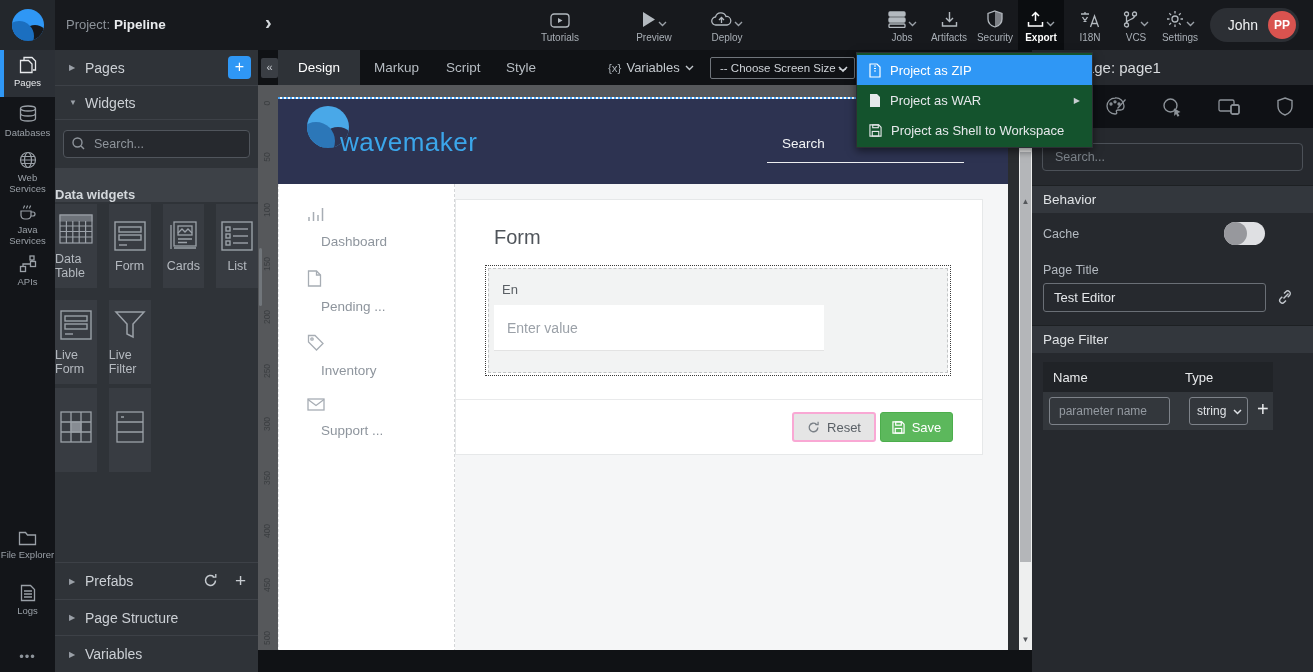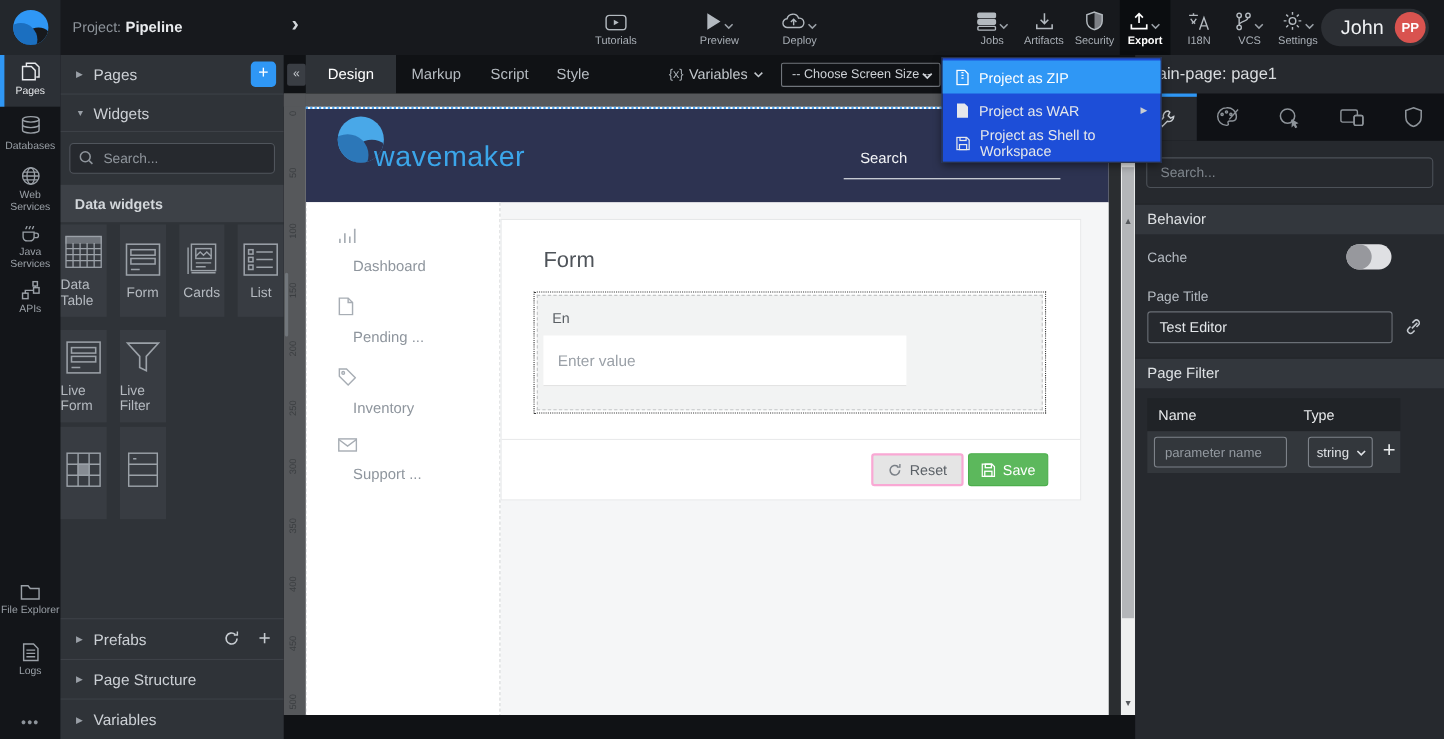--- a/index.html
+++ b/index.html
@@ -22,42 +22,42 @@
   .et-label { flex:1; padding-left:12px; font-size:13px; font-weight:700; color:#eef0f2; }
   .et-grid { margin-right:9px; color:#c7ccd1; }
   .tb-item { position:absolute; top:8px; width:56px; text-align:center; color:#b3b9bf; cursor:pointer; }
   .tb-ico { height:20px; display:flex; align-items:flex-end; justify-content:center; gap:2px; }
   .tb-lbl { margin-top:4px; font-size:10px; color:#a9afb6; white-space:nowrap; }
   .tb-chev { align-self:flex-end; margin-bottom:1px; color:#9aa0a7; }
   .tb-export { position:absolute; left:1018px; top:0; width:46px; height:50px; background:#0b0d10; }
   .tb-export .tb-item { left:-5px; top:8px; color:#fff; }
   .tb-export .tb-lbl { color:#fff; font-weight:700; }
   .user-pill { position:absolute; right:14px; top:8px; height:34px; border-radius:17px; background:#2c2f34; display:flex; align-items:center; padding-left:18px; cursor:pointer; }
-  .user-name { font-size:18px; color:#f0f2f4; }
+  .user-name { font-size:14px; color:#f0f2f4; }
   .pp-badge { width:28px; height:28px; margin:0 3px 0 10px; border-radius:50%; background:#d9534f; color:#fff; font-size:12px; font-weight:700; display:flex; align-items:center; justify-content:center; }
 
   
   .left-rail { position:absolute; left:0; top:50px; width:55px; height:622px; background:#131519; }
   .rail-item { position:absolute; left:0; width:55px; text-align:center; color:#9aa0a7; cursor:pointer; }
   .rail-item .ri-ico { display:flex; justify-content:center; }
   .rail-item .ri-lbl { margin-top:3px; font-size:9.5px; line-height:11px; }
   .rail-item.active { background:#2c3036; color:#e8eaed; padding-top:6px; }
   .rail-active-bar { position:absolute; left:0; top:0; width:4px; height:100%; background:#2f97f5; }
   .rail-more { position:absolute; left:0; bottom:8px; width:55px; text-align:center; color:#8d939a; font-size:13px; letter-spacing:1px; cursor:pointer; }
 
   
   .widgets-panel { position:absolute; left:55px; top:50px; width:203px; height:622px; background:#2f3338; overflow:hidden; }
   .wp-row { position:relative; height:36px; border-bottom:1px solid #3d4147; display:flex; align-items:center; padding-left:14px; color:#ccd0d5; font-size:14px; cursor:pointer; }
   .caret { font-size:8px; color:#9aa0a7; width:16px; }
   .plus-btn { position:absolute; right:7px; top:6px; width:23px; height:23px; border-radius:4px; background:#2f97f5; color:#fff; font-size:16px; line-height:21px; text-align:center; cursor:pointer; }
   .wp-search { margin:10px 8px 8px 8px; position:relative; }
   .wp-search input { width:100%; height:28px; background:#26292e; border:1px solid #50555c; border-radius:4px; color:#c7ccd1; font-size:12.5px; padding-left:30px; outline:none; font-family:inherit; }
   .wp-search input::placeholder { color:#8f959c; }
   .wp-search .mag { position:absolute; left:9px; top:7px; color:#8f959c; }
-  .group-hd { height:34px; background:#3d4147; display:flex; align-items:center; padding-left:13px; font-size:13px; font-weight:700; color:#d3d7db; }
+  .group-hd { height:34px; background:#3d4147; display:flex; align-items:flex-end; font-size:13px; font-weight:700; color:#d3d7db; }
   .tile-grid { display:grid; grid-template-columns:1fr 1fr 1fr 1fr; gap:12px; padding:2px 0; }
   .tile { height:84px; background:#383c42; display:flex; flex-direction:column; align-items:center; justify-content:center; color:#9ba1a8; cursor:grab; }
   .tile-lbl { margin-top:7px; font-size:12.5px; color:#b5bac0; }
   .wp-bottom { position:absolute; left:0; right:0; bottom:0; background:#2f3338; }
   .wp-sec { height:37px; border-top:1px solid #3d4147; display:flex; align-items:center; padding-left:14px; color:#ccd0d5; font-size:14px; position:relative; cursor:pointer; }
   .sec-ico { position:absolute; color:#c6cbd0; cursor:pointer; }
 
   
   .canvas { position:absolute; left:258px; top:50px; width:774px; height:622px; background:#101215; }
   .cv-toolbar { position:absolute; left:0; top:0; width:100%; height:35px; }
@@ -124,21 +124,21 @@
   .pt-head { height:30px; background:#202327; display:flex; align-items:center; font-size:13px; color:#e9ebed; }
   .pt-head .c1 { padding-left:10px; width:142px; }
   .pt-body { height:38px; background:#33373c; position:relative; }
   .pt-name { position:absolute; left:6px; top:5px; width:121px; height:28px; background:transparent; border:1px solid #7d8289; border-radius:3px; color:#dfe3e7; font-size:12px; padding-left:9px; outline:none; font-family:inherit; }
   .pt-name::placeholder { color:#949aa1; }
   .pt-type { position:absolute; left:146px; top:5px; width:59px; height:28px; border:1px solid #7d8289; border-radius:3px; color:#dfe2e6; font-size:12px; display:flex; align-items:center; padding-left:7px; cursor:pointer; overflow:hidden; }
   .pt-type .sel-chev { position:absolute; right:5px; top:11px; }
   .pt-plus { position:absolute; left:214px; top:6px; font-size:20px; color:#e8eaec; cursor:pointer; }
 
   
-  .export-menu { position:absolute; left:856px; top:52px; width:200px; background:#1d4ed8; border:1px solid #2c2f34; padding:2px 0; z-index:50; box-shadow:0 3px 8px rgba(0,0,0,.5); }
+  .export-menu { position:absolute; left:856px; top:52px; width:237px; background:#14532d; border:1px solid #2c2f34; padding:2px 0; z-index:50; box-shadow:0 3px 8px rgba(0,0,0,.5); }
   .em-item { height:30px; display:flex; align-items:center; padding:0 12px; font-size:13px; color:#e6e8eb; position:relative; cursor:pointer; }
   .em-item.active { background:#2f97f5; color:#fff; }
   .em-ico { margin-right:9px; display:flex; }
   .em-arrow { position:absolute; right:12px; font-size:8px; color:#c9cdd2; }
 </style>
 </head>
 <body>
 
 <div class="app">
 

